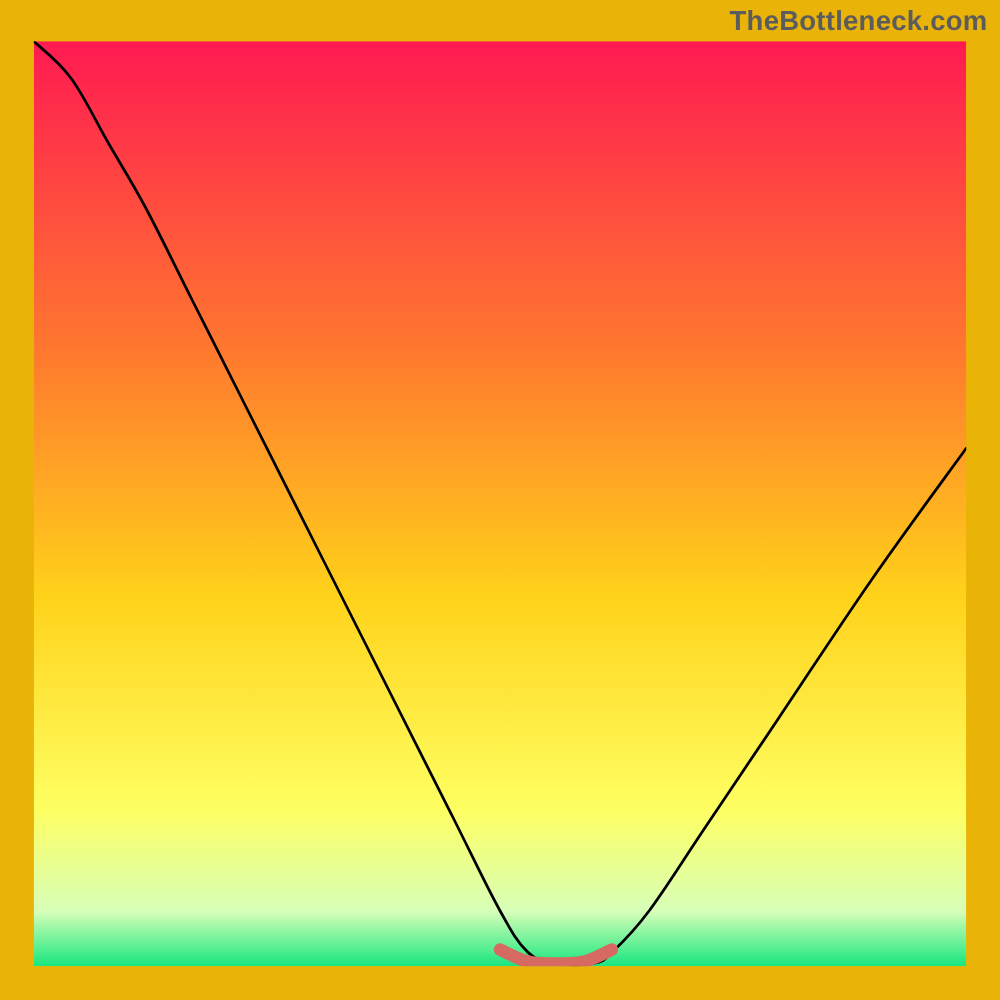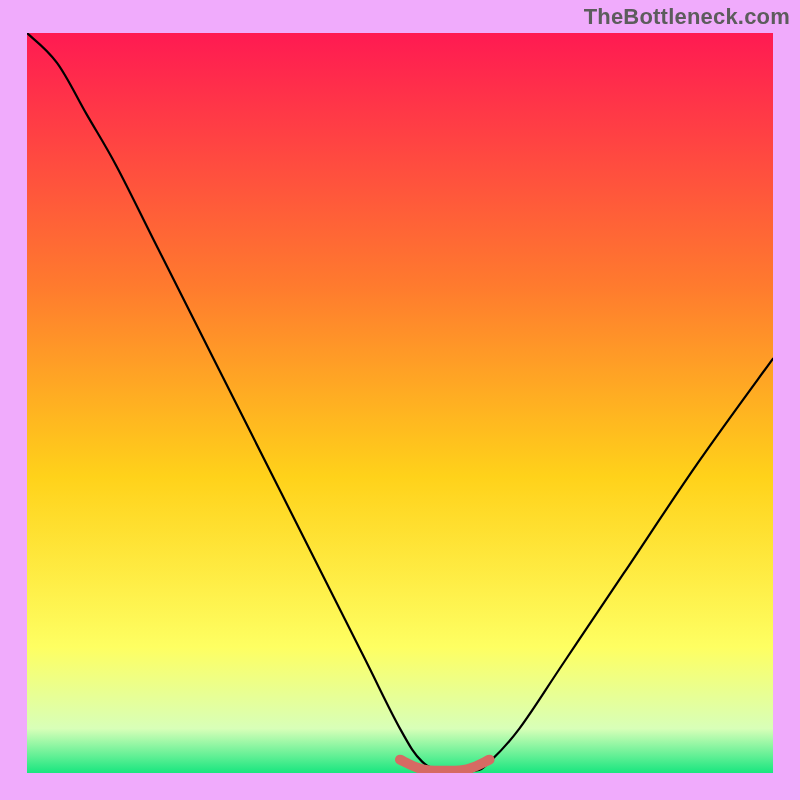--- a/index.html
+++ b/index.html
@@ -10,21 +10,21 @@
     background: #000;
     overflow: hidden;
     font-family: Arial, Helvetica, sans-serif;
   }
   .frame {
     position: absolute;
     left: 0;
     top: 0;
     width: 800px;
     height: 800px;
-    background: #f0abfc;
+    background: #eab308;
   }
   .attribution {
     position: absolute;
     top: 4px;
     right: 10px;
     color: #5c5c5c;
     font-size: 22px;
     font-weight: 600;
     letter-spacing: 0.2px;
   }

